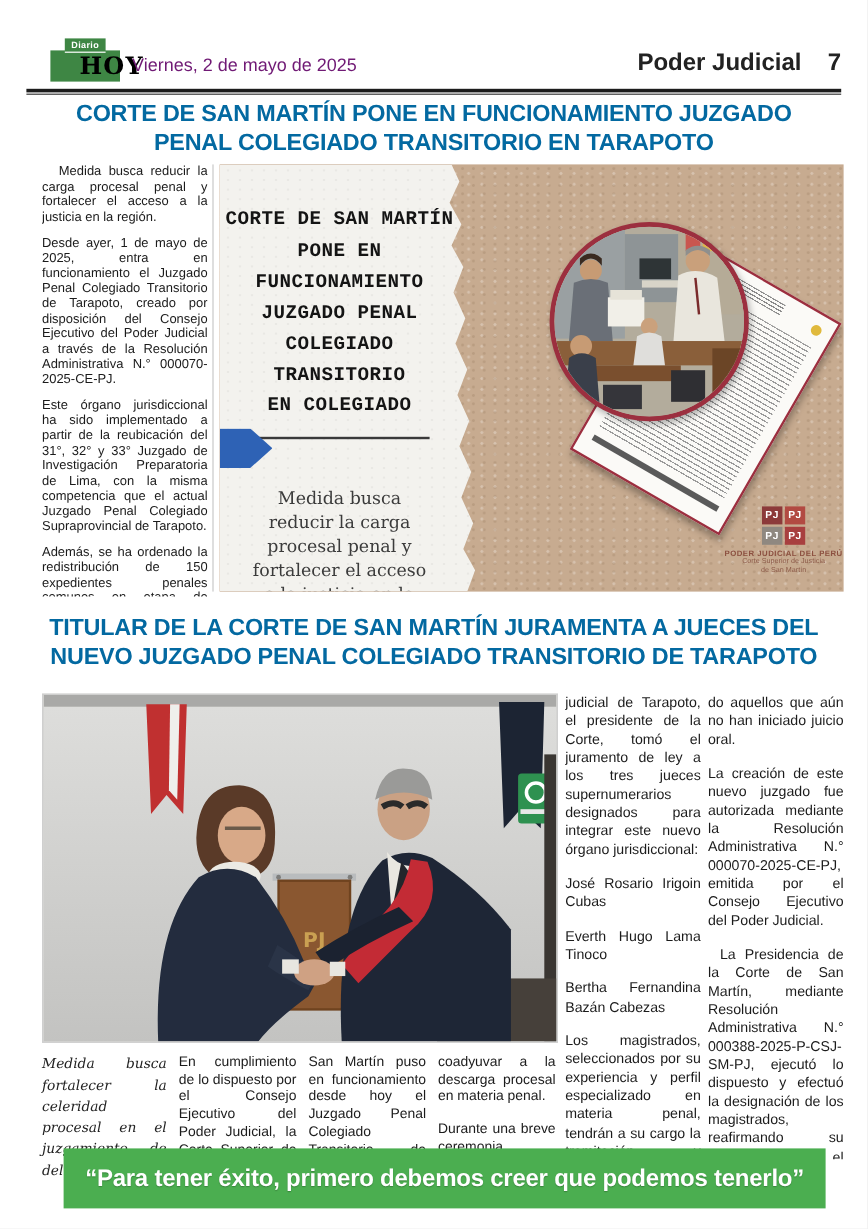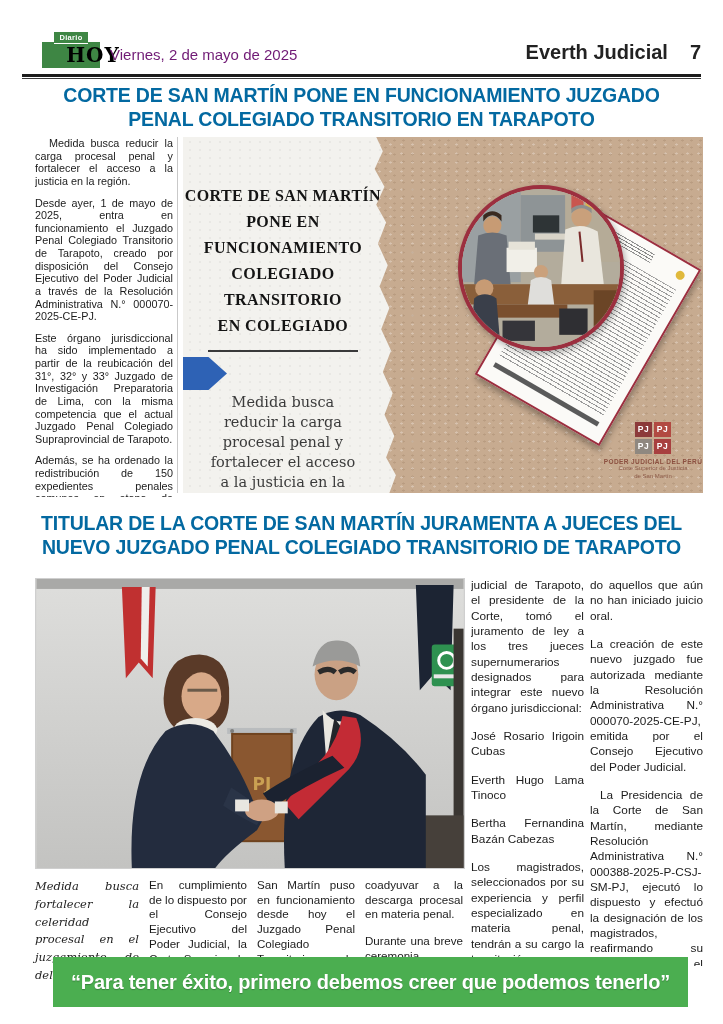--- a/index.html
+++ b/index.html
@@ -75,21 +75,21 @@
   
   .paper{position:absolute;left:0;top:0;bottom:0;width:63%;
         background:
           radial-gradient(rgba(0,0,0,.045) 1px,transparent 1.4px) 2px 1px/10px 8px,
           #f3f2ee;
         clip-path:polygon(0 0,59% 0,61% 4%,58.5% 9%,61.5% 14%,59% 19%,62% 24%,59.5% 30%,
           62.5% 36%,60% 42%,63% 48%,60.5% 54%,63.5% 60%,61% 66%,64% 72%,61.5% 78%,
           64.5% 84%,62% 90%,65% 95%,63% 100%,0 100%);
         filter:drop-shadow(4px 0 4px rgba(0,0,0,.35));}
   .paper-inner{position:absolute;left:0;top:0;width:61%;height:100%;}
-  .g-title{margin-top:46px;text-align:center;font-family:Liberation Serif, serif;
+  .g-title{margin-top:34px;text-align:center;font-family:Liberation Mono, monospace;
         font-weight:800;font-size:16px;line-height:1.62;color:#141414;letter-spacing:.4px;}
   .g-underline{width:150px;height:2px;background:#3a3a3a;margin:12px auto 0 auto;}
   .g-sub{margin:40px auto 0 auto;width:78%;text-align:center;font-family:"DejaVu Serif",serif;
         font-size:14.5px;line-height:1.38;color:#3b3b3b;}
   .arrow{position:absolute;left:0;top:220px;width:44px;height:33px;background:#2e62b5;
         clip-path:polygon(0 0,58% 0,100% 50%,58% 100%,0 100%);}
 
   
   .sec2{position:absolute;left:35px;top:578px;width:668px;display:flex;}
   .photo-wrap{width:430px;}
@@ -116,21 +116,21 @@
 
 <div class="page">
 
   <header class="masthead">
     <div class="logo">
       <div class="logo-tab">Diario</div>
       <div class="logo-main">HOY</div>
     </div>
     <div class="date">Viernes, 2 de mayo de 2025</div>
     <div class="section-head">
-      <span>Everth Judicial</span><span class="pagenum">7</span>
+      <span>Poder Judicial</span><span class="pagenum">7</span>
     </div>
   </header>
   <div class="rules">
     <div class="rule-thick"></div>
     <div class="rule-thin"></div>
   </div>
 
   <div class="headline headline1">
     <div>CORTE DE SAN MARTÍN PONE EN FUNCIONAMIENTO JUZGADO</div>
     <div>PENAL COLEGIADO TRANSITORIO EN TARAPOTO</div>
@@ -200,20 +200,21 @@
           <div>de San Martín</div>
         </div>
       </div>
 
       <div class="paper">
         <div class="paper-inner">
           <div class="g-title">
             <div>CORTE DE SAN MARTÍN</div>
             <div>PONE EN</div>
             <div>FUNCIONAMIENTO</div>
+            <div>JUZGADO PENAL</div>
             <div>COLEGIADO TRANSITORIO</div>
             <div>EN COLEGIADO</div>
           </div>
           <div class="g-underline"></div>
           <div class="g-sub">Medida busca reducir la carga procesal penal y fortalecer el acceso a la justicia en la región.</div>
         </div>
       </div>
       <div class="arrow"></div>
     </div>
   </div>

